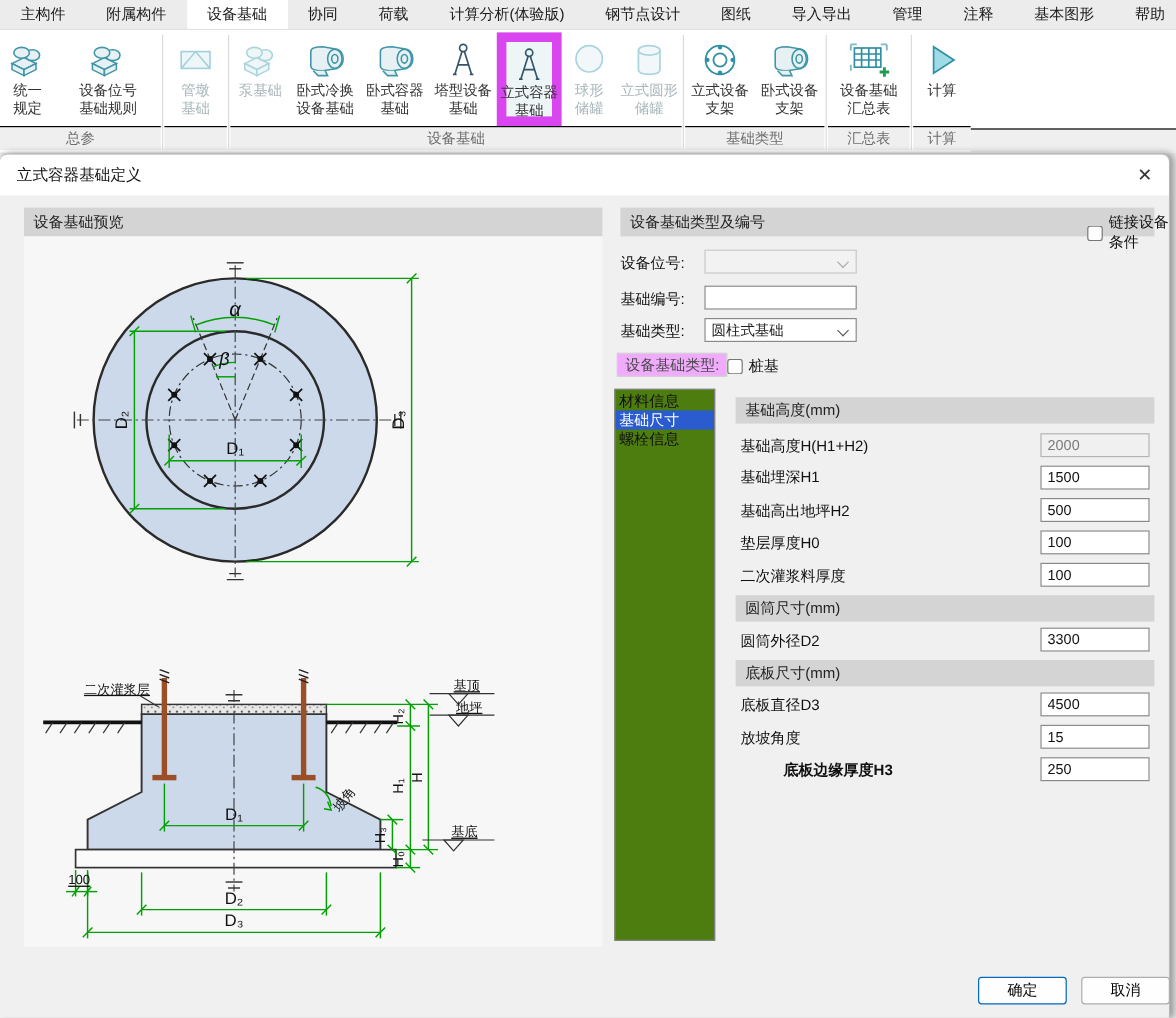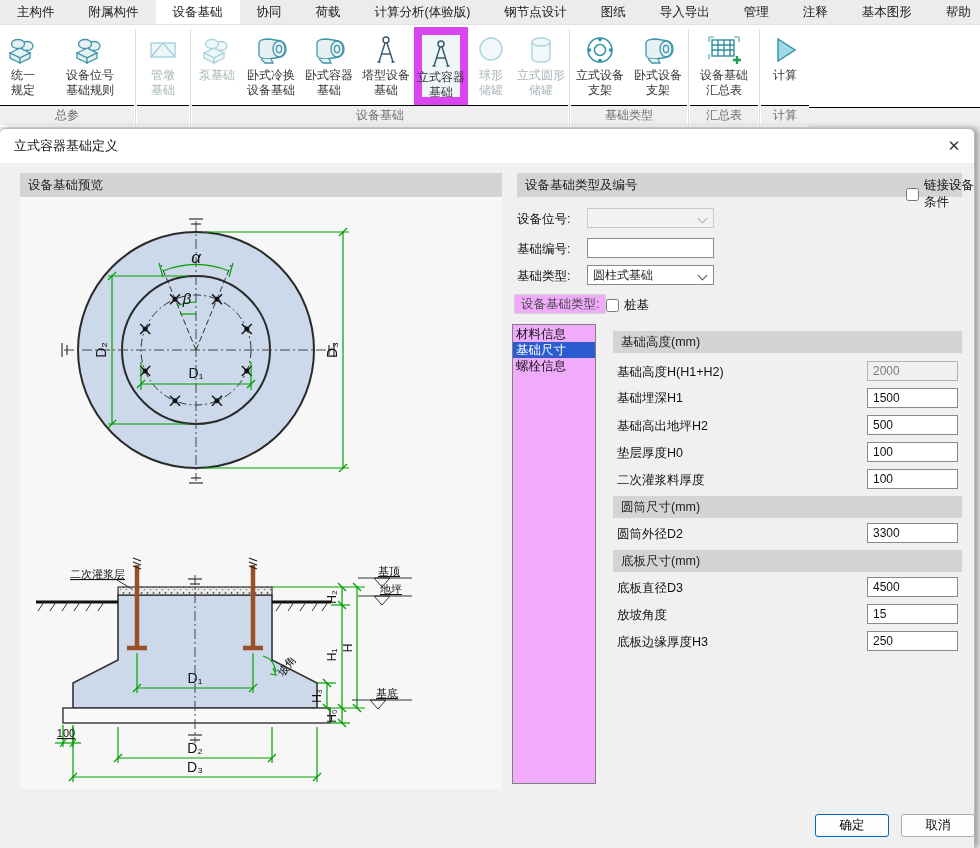--- a/index.html
+++ b/index.html
@@ -51,21 +51,21 @@
   .tbox.disabled { background:#f0f0f0; border-color:#b4b4b4; color:#7a7a7a; }
   .combo { position:absolute; background:#fff; border:1px solid #8a8a8a; height:20px; display:flex; align-items:center; padding-left:5px; }
   .combo.disabled { background:#f2f2f2; border-color:#c9c9c9; color:#9a9a9a;}
   .combo .chev { margin-left:auto; margin-right:6px; width:8px; height:8px; position:relative;}
   .combo .chev::after{ content:""; position:absolute; left:0; top:1px; width:6px; height:6px; border-right:1.4px solid #555; border-bottom:1.4px solid #555; transform:rotate(45deg);}
   .combo.disabled .chev::after{ border-color:#b0b0b0;}
   .chip { position:absolute; background:#f0abfc; border:1px solid #d2d2d2; color:#4a4a4a; height:20px; line-height:18px; padding:0 6px; font-size:12.5px;}
   .ck { display:flex; align-items:center; gap:5px; position:absolute; font-size:12.5px; color:#111;}
   .ck input { width:13px; height:13px; margin:0; }
 
-  .listbox { position:absolute; left:512px; top:161px; width:84px; height:460px; background:#f0abfc; border:1px solid #808080; padding-top:1px;}
+  .listbox { position:absolute; left:512px; top:161px; width:84px; height:460px; background:#4d7c0f; border:1px solid #808080; padding-top:1px;}
   .listbox .li { height:16px; line-height:16px; padding-left:3px; font-size:12.5px; color:#111; cursor:default; white-space:nowrap;}
   .listbox .li.sel { background:#2a5cd0; color:#fff; }
 
   .okbtn, .cancelbtn { position:absolute; height:23px; width:74px; background:#fefefe; border:1px solid #adadad; border-radius:3px;
     font-size:12.5px; text-align:center; line-height:21px; cursor:pointer;}
   .okbtn { border:1px solid #0067c0; }
 
   text { font-family:"Liberation Sans","DejaVu Sans",sans-serif; }
 </style>
 </head>
@@ -605,19 +605,19 @@
     <input class="tbox" style="left: 867px; top: 360px; width: 91px;" value="3300">
 
     <div class="sec-header" style="left:613px; top:387px; width:349px; height:22px; line-height:22px;">底板尺寸(mm)</div>
 
     <div class="frm-label" style="left:617px; top:417px;">底板直径D3</div>
     <input class="tbox" style="left: 867px; top: 414px; width: 91px;" value="4500">
 
     <div class="frm-label" style="left:617px; top:444px;">放坡角度</div>
     <input class="tbox" style="left: 867px; top: 441px; width: 91px;" value="15">
 
-    <div class="frm-label" style="left:617px; top:471px;">底板边缘厚度H3</div>
+    <div class="frm-label" style="left:653px; top:471px;font-weight:bold;">底板边缘厚度H3</div>
     <input class="tbox" style="left: 867px; top: 468px; width: 91px;" value="250">
 
     <button class="okbtn" style="left:815px; top:651px;">确定</button>
     <button class="cancelbtn" style="left:901px; top:651px;">取消</button>
   </div>
 </div>
 
 </body></html>

